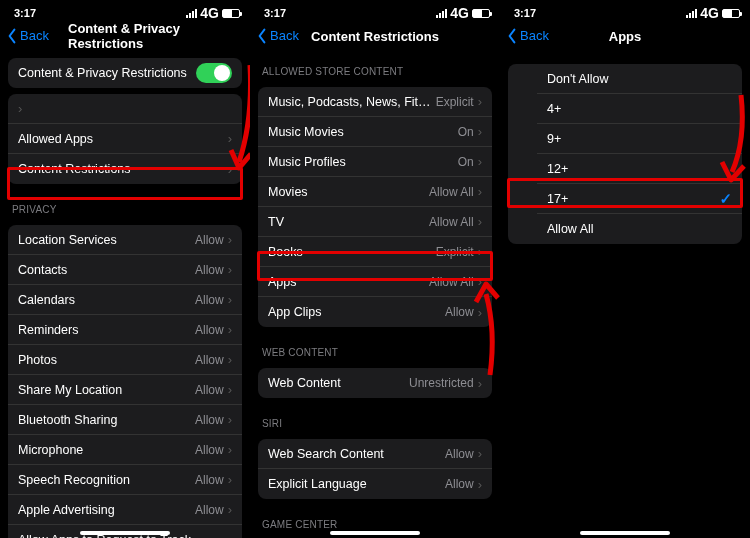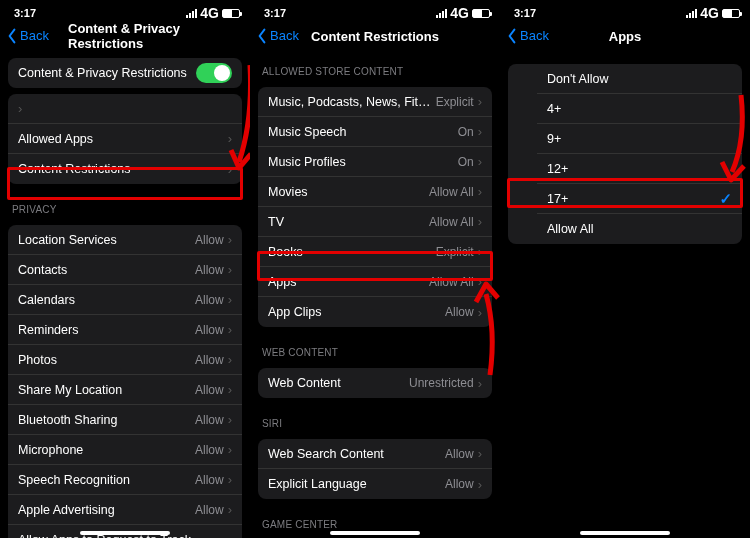--- a/index.html
+++ b/index.html
@@ -262,21 +262,21 @@
   </div>
   <div class="content">
     <div class="section-header">ALLOWED STORE CONTENT</div>
     <div class="group" id="s2-store">
         <div class="row">
           <span class="label">Music, Podcasts, News, Fitness</span>
           <span class="value">Explicit</span>
           <span class="chev">›</span>
         </div>
         <div class="row">
-          <span class="label">Music Speech</span>
+          <span class="label">Music Movies</span>
           <span class="value">On</span>
           <span class="chev">›</span>
         </div>
         <div class="row">
           <span class="label">Music Profiles</span>
           <span class="value">On</span>
           <span class="chev">›</span>
         </div>
         <div class="row">
           <span class="label">Movies</span>

